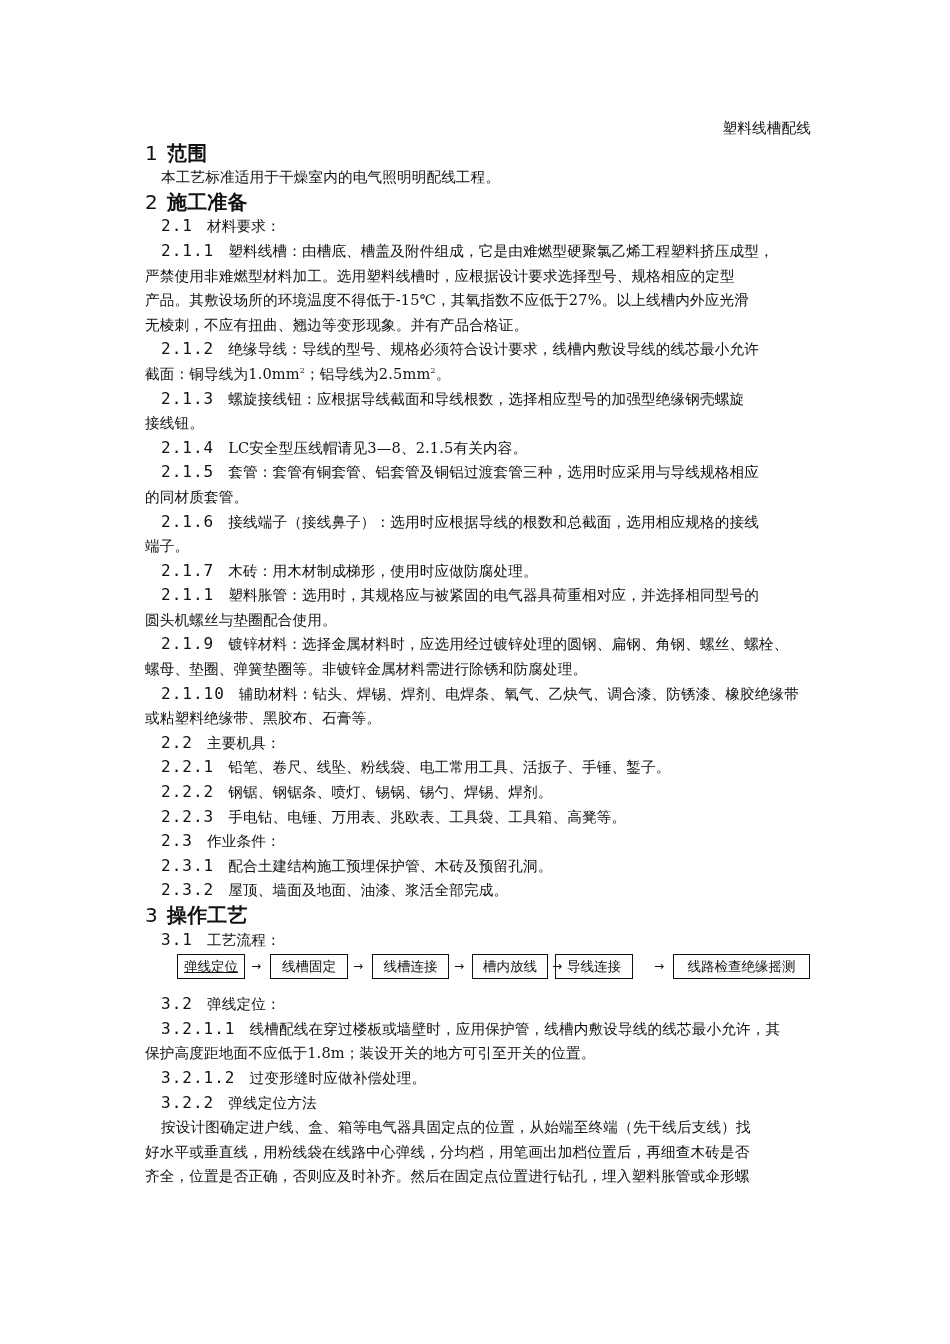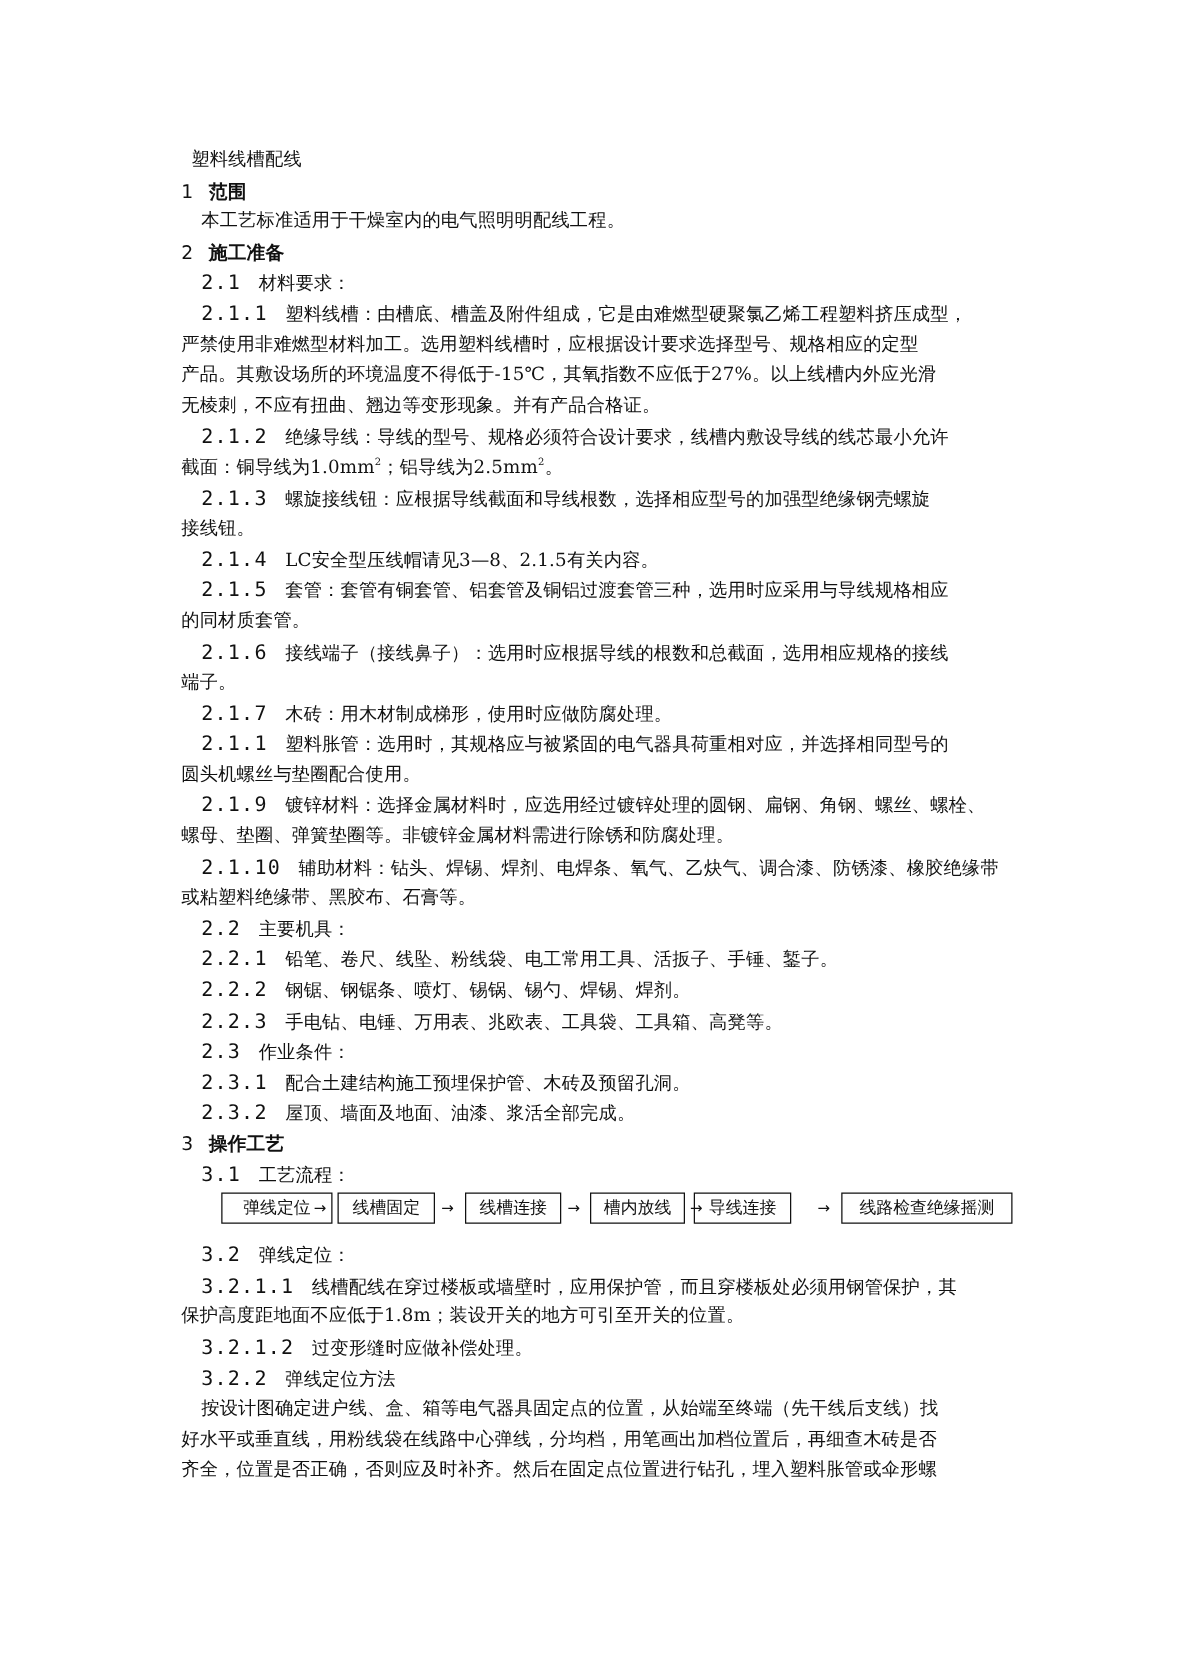--- a/index.html
+++ b/index.html
@@ -1,21 +1,21 @@
 <!DOCTYPE html>
 <html><head>
 <meta charset="utf-8">
 <style>
   html, body { margin: 0; padding: 0; background: #ffffff; }
   body { width: 950px; height: 1344px; position: relative; overflow: hidden;
          font-family: "DejaVu Serif", "Liberation Serif", serif; color: #111; }
   .page { position: absolute; left: 145px; top: 116px; width: 666px; }
   .line { font-size: 14.6px; line-height: 24.6px; height: 24.6px; white-space: nowrap; overflow: visible; letter-spacing: 0.15px; }
-  .title { text-align: left; padding-left: 8px; }
-  .h1 { font-family: "DejaVu Sans", "Liberation Sans", sans-serif; font-size: 15px; font-weight: bold; }
+  .title { text-align: right; padding-left: 8px; }
+  .h1 { font-family: "DejaVu Sans", "Liberation Sans", sans-serif; font-size: 20px; font-weight: bold; }
   .h1 .num { font-weight: normal; display: inline-block; width: 22px; }
   .ind { padding-left: 16px; }
   .num { font-family: "DejaVu Sans", "Liberation Sans", sans-serif; }
   .n { display: inline-block; margin-right: 14px; font-family: "DejaVu Sans Mono", "Liberation Mono", monospace; font-size: 16px; letter-spacing: 1px; }
   sup { font-size: 8px; line-height: 0; }
   .flow { position: relative; height: 40px; }
   .box { position: absolute; top: 2px; height: 25px; border: 1.5px solid #111; box-sizing: border-box;
          font-size: 13.5px; line-height: 22px; text-align: center; white-space: nowrap; }
   .arrow { position: absolute; top: 4px; font-size: 12px; line-height: 20px; font-family: "DejaVu Sans", sans-serif; }
 </style>
@@ -92,37 +92,37 @@
   <div class="line ind"><span class="n">2.3</span><span>作业条件：</span></div>
   <div class="line ind"><span class="n">2.3.1</span><span>配合土建结构施工预埋保护管、木砖及预留孔洞。</span></div>
   <div class="line ind"><span class="n">2.3.2</span><span>屋顶、墙面及地面、油漆、浆活全部完成。</span></div>
 
   <div class="line h1">
     <span class="num">3</span><span>操作工艺</span>
   </div>
   <div class="line ind"><span class="n">3.1</span><span>工艺流程：</span></div>
 
   <div class="flow">
-    <div class="box" style="left:32px;width:89px;">弹线定位</div>
+    <div class="box" style="left:32px;width:68px;text-decoration:underline;">弹线定位</div>
     <span class="arrow" style="left:106px;">→</span>
     <div class="box" style="left:125px;width:78px;">线槽固定</div>
     <span class="arrow" style="left:208px;">→</span>
     <div class="box" style="left:227px;width:77px;">线槽连接</div>
     <span class="arrow" style="left:309px;">→</span>
     <div class="box" style="left:327px;width:76px;">槽内放线</div>
     <span class="arrow" style="left:407px;">→</span>
     <div class="box" style="left:410px;width:78px;">导线连接</div>
     <span class="arrow" style="left:509px;">→</span>
     <div class="box" style="left:528px;width:137px;">线路检查绝缘摇测</div>
   </div>
 
   <div class="line ind"><span class="n">3.2</span><span>弹线定位：</span></div>
 
   <div>
-    <div class="line ind"><span class="n">3.2.1.1</span><span>线槽配线在穿过楼板或墙壁时，应用保护管，而且穿楼板处必须用钢管保护，其</span></div>
+    <div class="line ind"><span class="n">3.2.1.1</span><span>线槽配线在穿过楼板或墙壁时，应用保护管，线槽内敷设导线的线芯最小允许，其</span></div>
     <div class="line">保护高度距地面不应低于1.8m；装设开关的地方可引至开关的位置。</div>
   </div>
 
   <div class="line ind"><span class="n">3.2.1.2</span><span>过变形缝时应做补偿处理。</span></div>
   <div class="line ind"><span class="n">3.2.2</span><span>弹线定位方法</span></div>
 
   <div>
     <div class="line ind">按设计图确定进户线、盒、箱等电气器具固定点的位置，从始端至终端（先干线后支线）找</div>
     <div class="line">好水平或垂直线，用粉线袋在线路中心弹线，分均档，用笔画出加档位置后，再细查木砖是否</div>
     <div class="line">齐全，位置是否正确，否则应及时补齐。然后在固定点位置进行钻孔，埋入塑料胀管或伞形螺</div>

